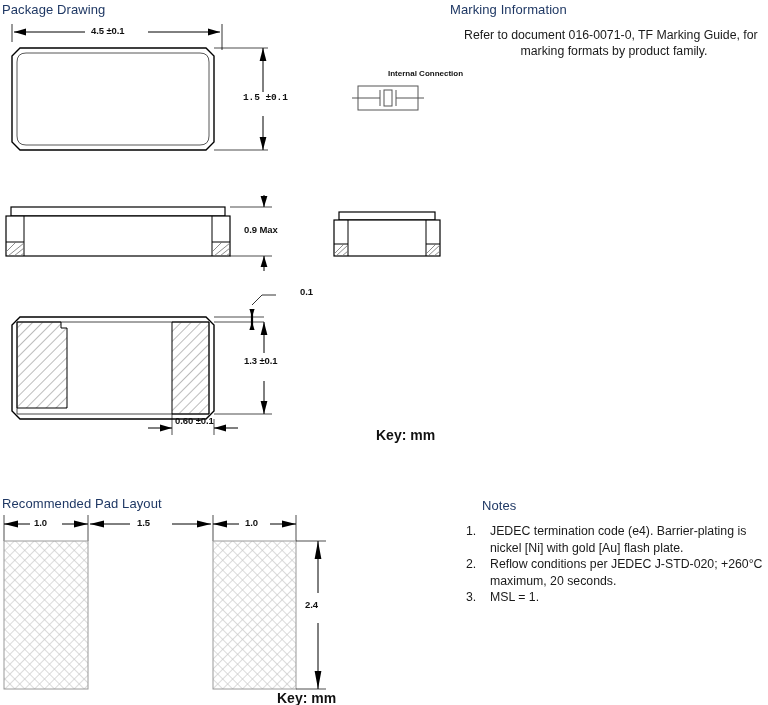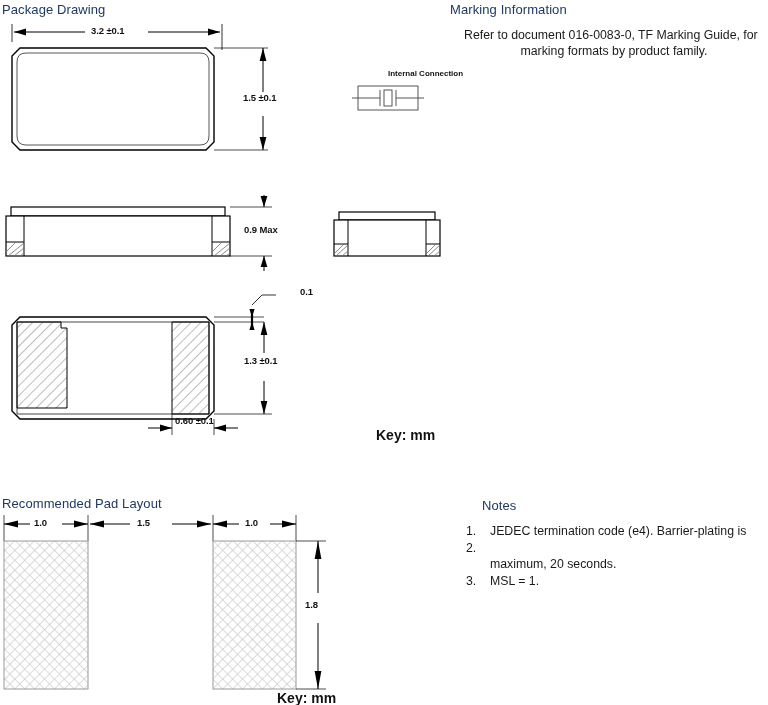--- a/index.html
+++ b/index.html
@@ -93,22 +93,22 @@
   <path d="M 26 33 L 200 33 Q 209 33 209 42 L 209 116 Q 209 125 200 125 L 26 125 Q 17 125 17 116 L 17 42 Q 17 33 26 33 Z" fill="none" stroke="#444" stroke-width="0.9"></path>
 
   <line x1="214" y1="28" x2="268" y2="28" stroke="#000" stroke-width="0.7"></line>
   <line x1="214" y1="130" x2="268" y2="130" stroke="#000" stroke-width="0.7"></line>
   <line x1="263" y1="28" x2="263" y2="72" stroke="#000" stroke-width="1"></line>
   <line x1="263" y1="96" x2="263" y2="130" stroke="#000" stroke-width="1"></line>
   <polygon points="263,28 259.6,41 266.4,41" fill="#000"></polygon>
   <polygon points="263,130 259.6,117 266.4,117" fill="#000"></polygon>
 </svg>
 
-<div class="dim-label" style="left:91px;top:25px;">3.2 ±0.1</div>
-<div class="dim-label" style="left:243px;top:92px;">1.5 ±0.1</div>
+<div class="dim-label" style="left:91px;top:25px;">4.5 ±0.1</div>
+<div class="dim-label" style="left:243px;top:92px;font-family:Liberation Mono, monospace;">1.5 ±0.1</div>
 
 <div class="ic-title" style="left:343px;top:69px;">Internal Connection</div>
 
 <svg width="100" height="40" style="left:352px;top:84px;">
   <rect x="6" y="2" width="60" height="24" fill="#fff" stroke="#555" stroke-width="1"></rect>
   <line x1="0" y1="14" x2="28" y2="14" stroke="#555" stroke-width="1"></line>
   <line x1="44" y1="14" x2="72" y2="14" stroke="#555" stroke-width="1"></line>
   <line x1="28" y1="6" x2="28" y2="22" stroke="#555" stroke-width="1"></line>
   <line x1="44" y1="6" x2="44" y2="22" stroke="#555" stroke-width="1"></line>
   <rect x="32" y="6" width="8" height="16" fill="#fff" stroke="#555" stroke-width="1"></rect>
@@ -203,21 +203,21 @@
   <polygon points="214,133 226,129.6 226,136.4" fill="#000"></polygon>
 </svg>
 
 <div class="dim-label" style="left:285px;top:286px;margin-left:15px;">0.1</div>
 <div class="dim-label" style="left:244px;top:355px;">1.3 ±0.1</div>
 <div class="dim-label" style="left:175px;top:415px;">0.60 ±0.1</div>
 
 <div class="key-label" style="left:376px;top:427px;">Key:  mm</div>
 
 <div class="section-title" style="left:450px;top:2px;">Marking Information</div>
-<div class="body-text" style="left:464px;top:27px;width:300px;">Refer to document 016-0083-0, TF Marking Guide, for</div>
+<div class="body-text" style="left:464px;top:27px;width:300px;">Refer to document 016-0071-0, TF Marking Guide, for</div>
 <div class="body-text" style="left:464px;top:43px;width:300px;text-align:center;">marking formats by product family.</div>
 
 <div class="section-title" style="left:2px;top:496px;">Recommended Pad Layout</div>
 
 <svg width="340" height="180" style="left:0;top:515px;">
   <defs>
     <pattern id="crosshatch" width="7" height="7" patternUnits="userSpaceOnUse" patternTransform="rotate(45)">
       <rect width="7" height="7" fill="#ffffff"></rect>
       <line x1="0" y1="0" x2="0" y2="7" stroke="#c8c8c8" stroke-width="1.3"></line>
       <line x1="0" y1="0" x2="7" y2="0" stroke="#c8c8c8" stroke-width="1.3"></line>
@@ -251,33 +251,34 @@
   <line x1="296" y1="174" x2="326" y2="174" stroke="#000" stroke-width="0.7"></line>
   <line x1="318" y1="26" x2="318" y2="78" stroke="#000" stroke-width="1"></line>
   <line x1="318" y1="108" x2="318" y2="174" stroke="#000" stroke-width="1"></line>
   <polygon points="318,26 314.6,44 321.4,44" fill="#000"></polygon>
   <polygon points="318,174 314.6,156 321.4,156" fill="#000"></polygon>
 </svg>
 
 <div class="dim-label" style="left:34px;top:517px;">1.0</div>
 <div class="dim-label" style="left:137px;top:517px;">1.5</div>
 <div class="dim-label" style="left:245px;top:517px;">1.0</div>
-<div class="dim-label clip-18" style="left:305px;top:599px;">1.8</div>
+<div class="dim-label clip-18" style="left:305px;top:599px;">2.4</div>
 
 <div class="key-label" style="left:277px;top:690px;">Key:  mm</div>
 
 <div class="section-title" style="left:454px;top:498px;margin-left:28px;">Notes</div>
 
 <ul class="notes-list" style="left:464px;top:523px;width:300px;">
   <li>
     <span class="num">1.</span>
     <span>JEDEC termination code (e4).  Barrier-plating is</span><br>
+    <span>nickel [Ni] with gold [Au] flash plate.</span>
   </li>
   <li>
     <span class="num">2.</span>
-    <br>
+    <span>Reflow conditions per JEDEC J-STD-020; +260°C</span><br>
     <span>maximum, 20 seconds.</span>
   </li>
   <li>
     <span class="num">3.</span>
     <span>MSL = 1.</span>
   </li>
 </ul>
 
 </body></html>

